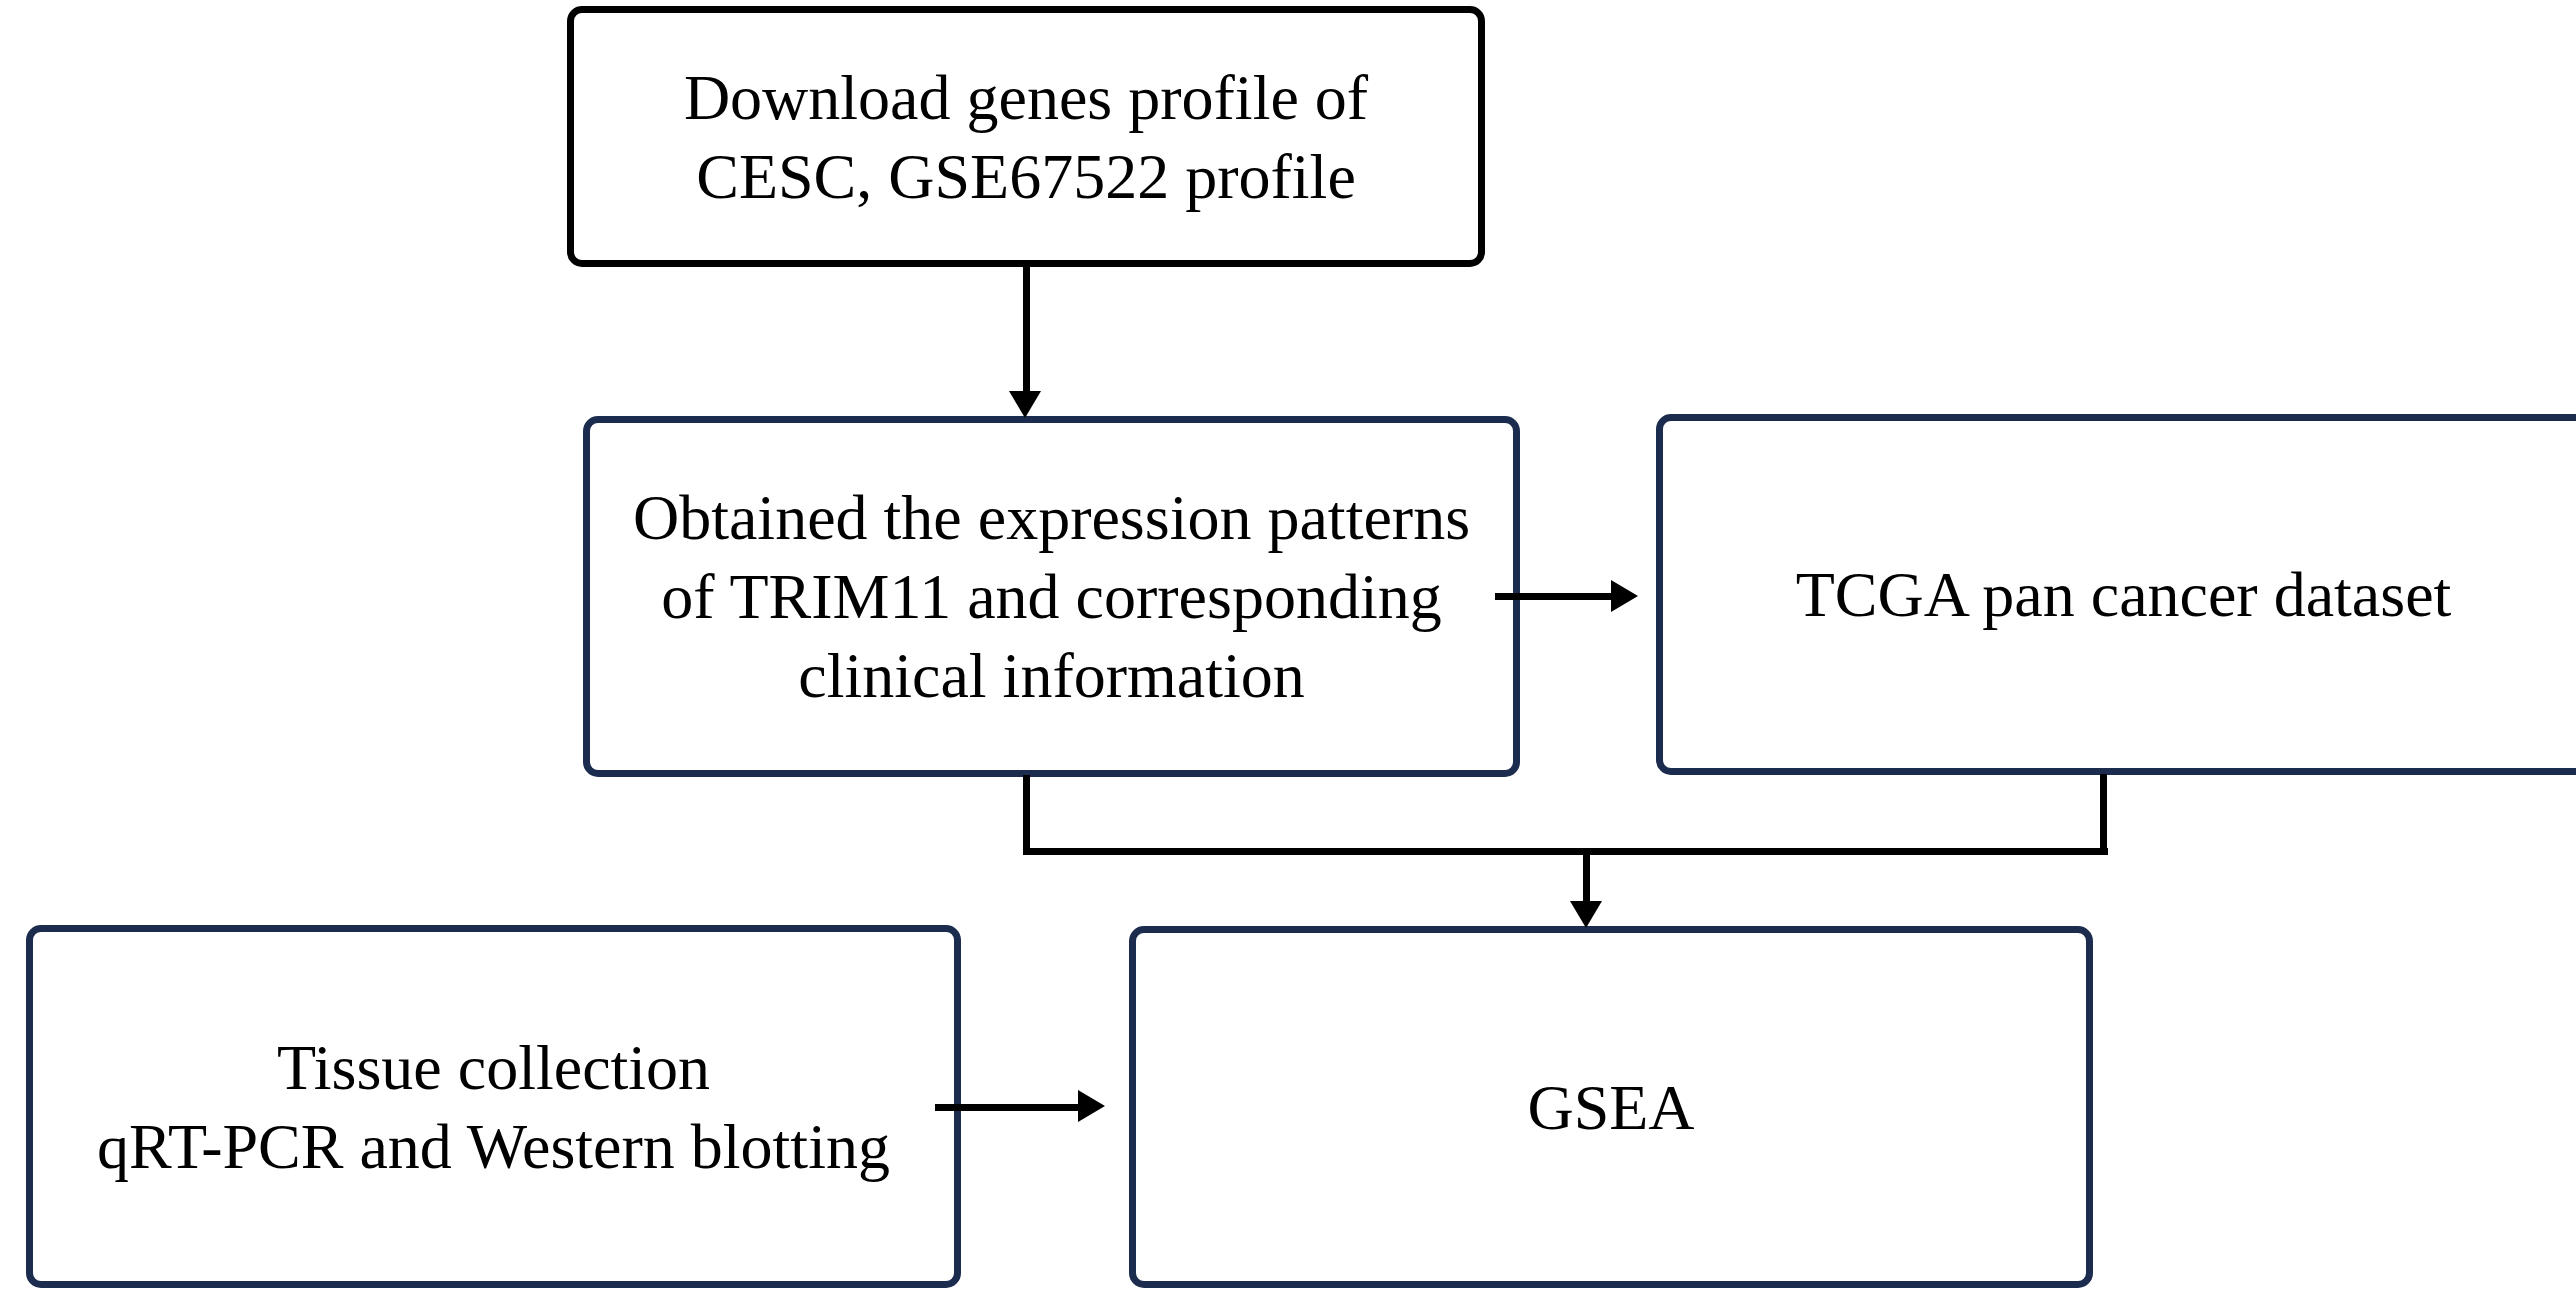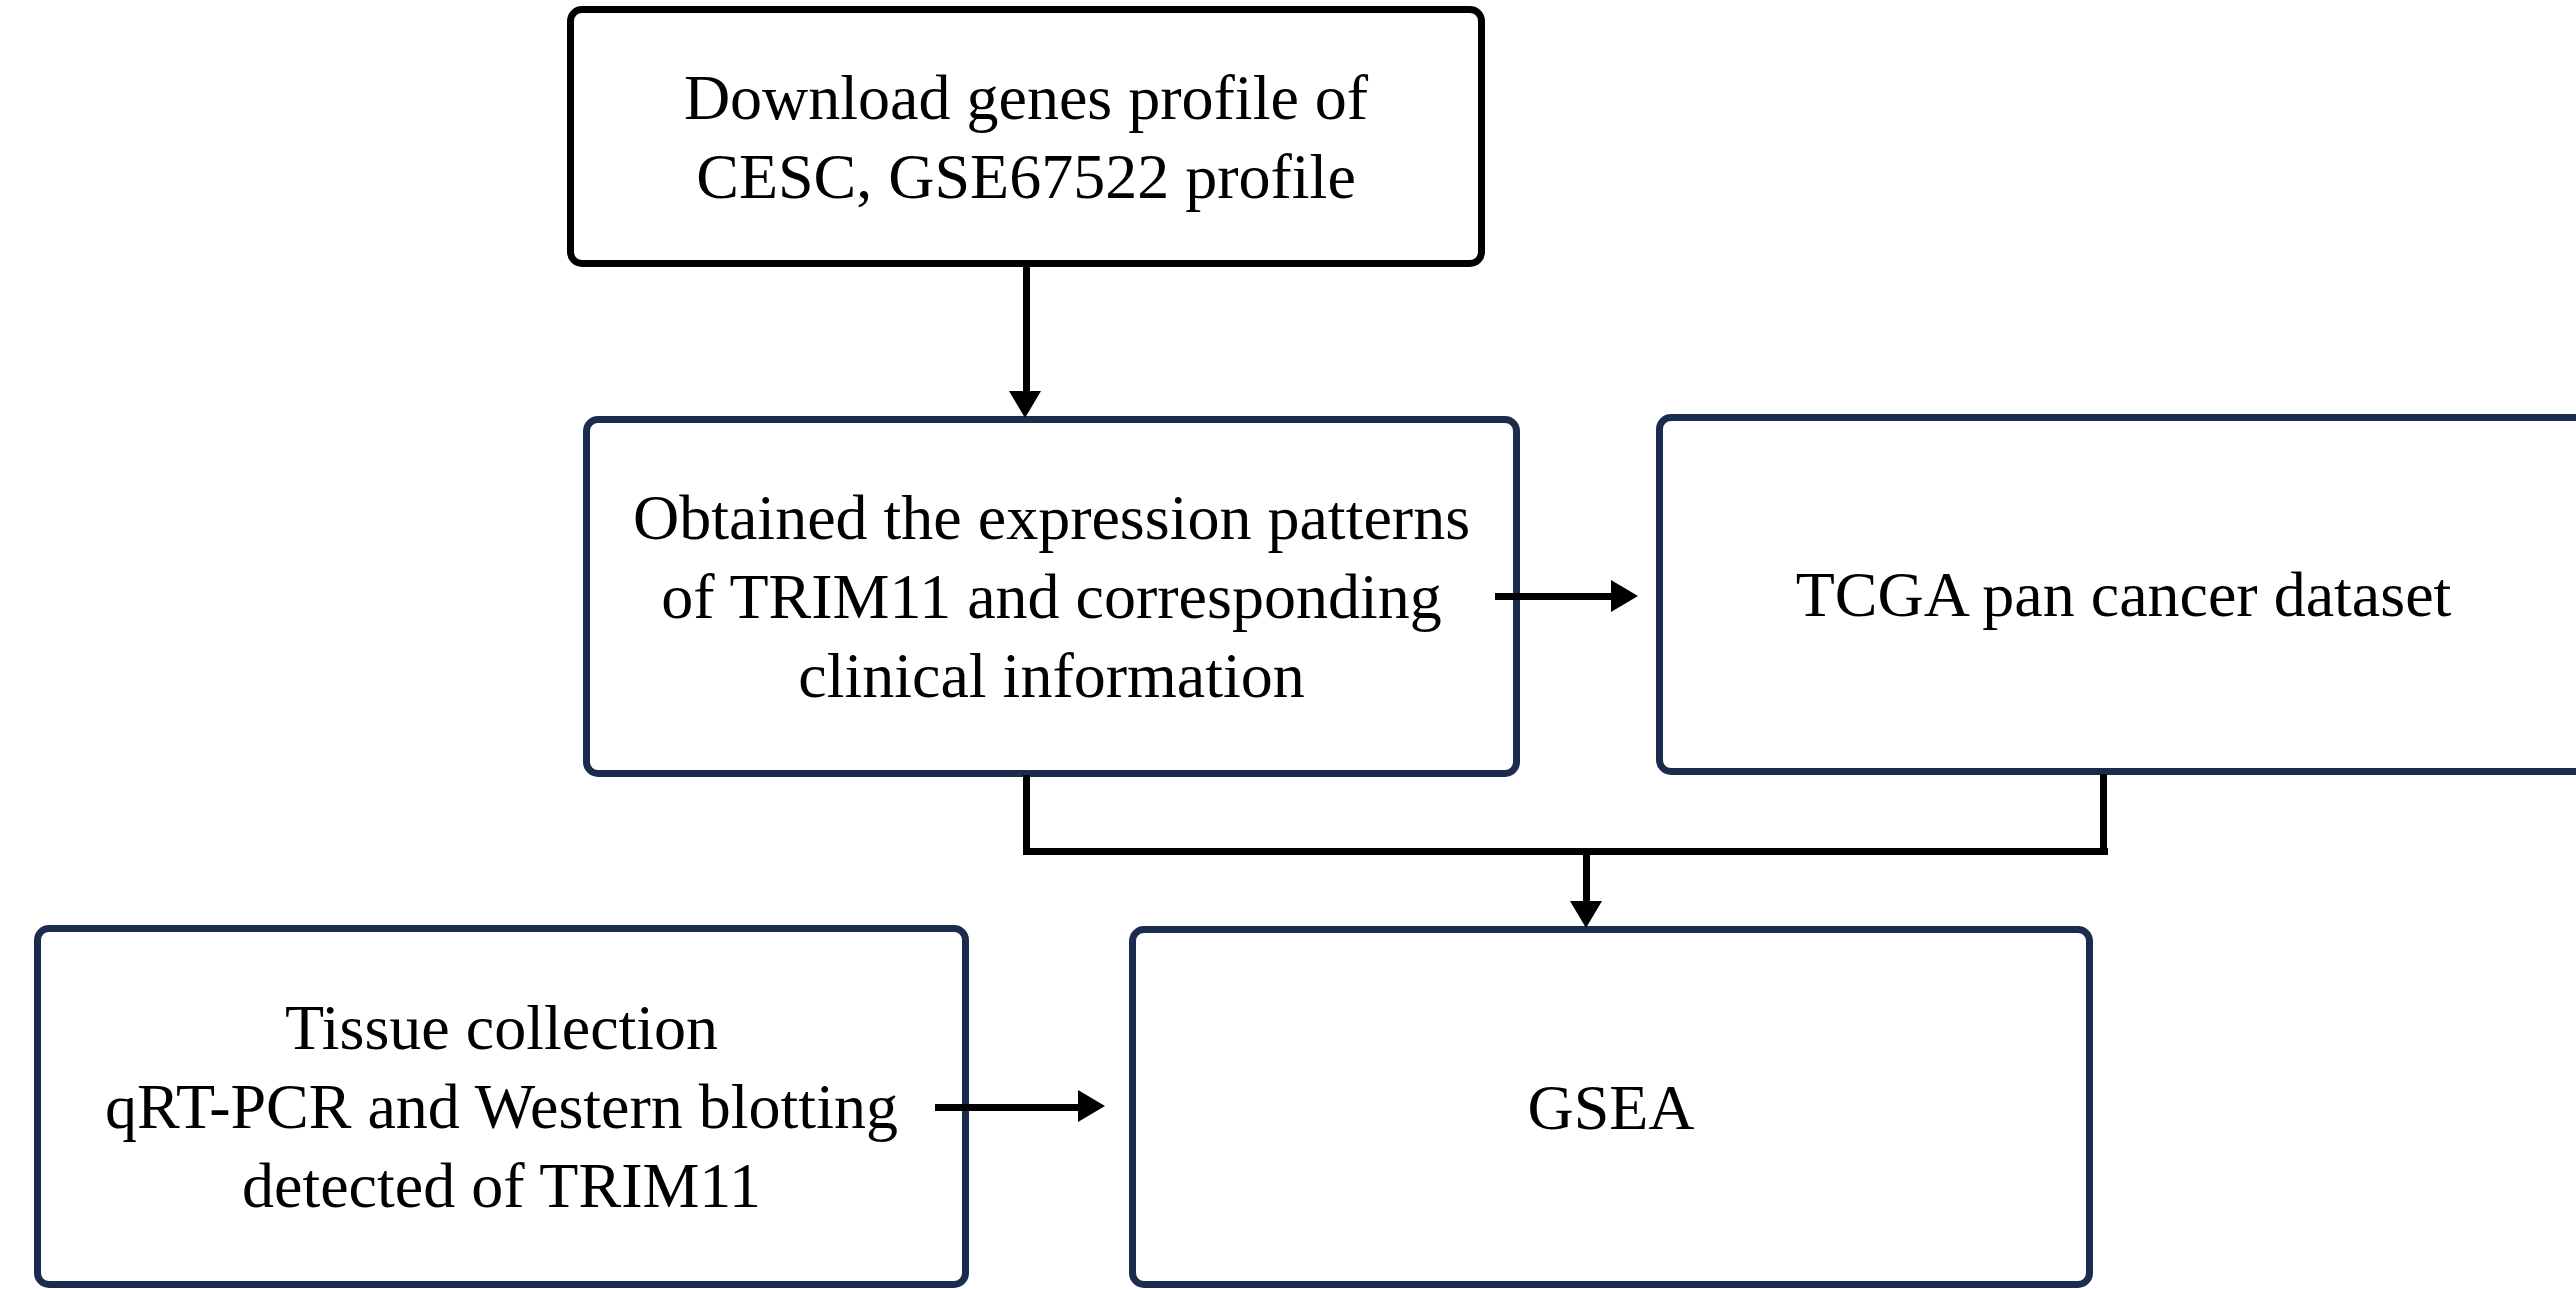--- a/index.html
+++ b/index.html
@@ -53,21 +53,21 @@
   .head-right {
     border-top: 16.5px solid transparent;
     border-bottom: 16.5px solid transparent;
     border-left: 27px solid var(--black);
   }
 
   
   #box-download   { left: 567px;  top: 6.3px;    width: 918px; height: 261px; }
   #box-expression { left: 558px;  top: 416px;  width: 937px; height: 361px; }
   #box-pancancer  { left: 1631px; top: 414px;  width: 935px; height: 361px; }
-  #box-tissue     { left: 9px;    top: 925px; width: 935px; height: 363px; }
+  #box-tissue     { left: 1px;    top: 925px; width: 935px; height: 363px; }
   #box-gsea       { left: 1104px; top: 926px; width: 964px; height: 362px; }
 
   
   #a1-line   { left: 1023px; top: 267px;  width: 7px;    height: 126px; }
   #a1-head   { left: 1009px; top: 391px; }
   #a2-line   { left: 1495px; top: 593px;  width: 119px;  height: 7px; }
   #a2-head   { left: 1611px; top: 580px; }
   #m-left-v  { left: 1023px; top: 775px;  width: 7px;    height: 79px; }
   #m-right-v { left: 2100px; top: 774px;  width: 7px;    height: 81px; }
   #m-h       { left: 1023px; top: 848px; width: 1085px; height: 7px; }
@@ -90,21 +90,20 @@
   <div class="line">clinical information</div>
 </div>
 
 <div class="box border-navy" id="box-pancancer">
   <div class="line">TCGA pan cancer dataset</div>
 </div>
 
 <div class="box border-navy" id="box-tissue">
   <div class="line">Tissue collection</div>
   <div class="line">qRT-PCR and Western blotting</div>
-  <div class="line">detected of TRIM11</div>
 </div>
 
 <div class="box border-navy" id="box-gsea">
   <div class="line">GSEA</div>
 </div>
 
 <div class="conn" id="a1-line"></div>
 <div class="head head-down" id="a1-head"></div>
 
 <div class="conn" id="a2-line"></div>

